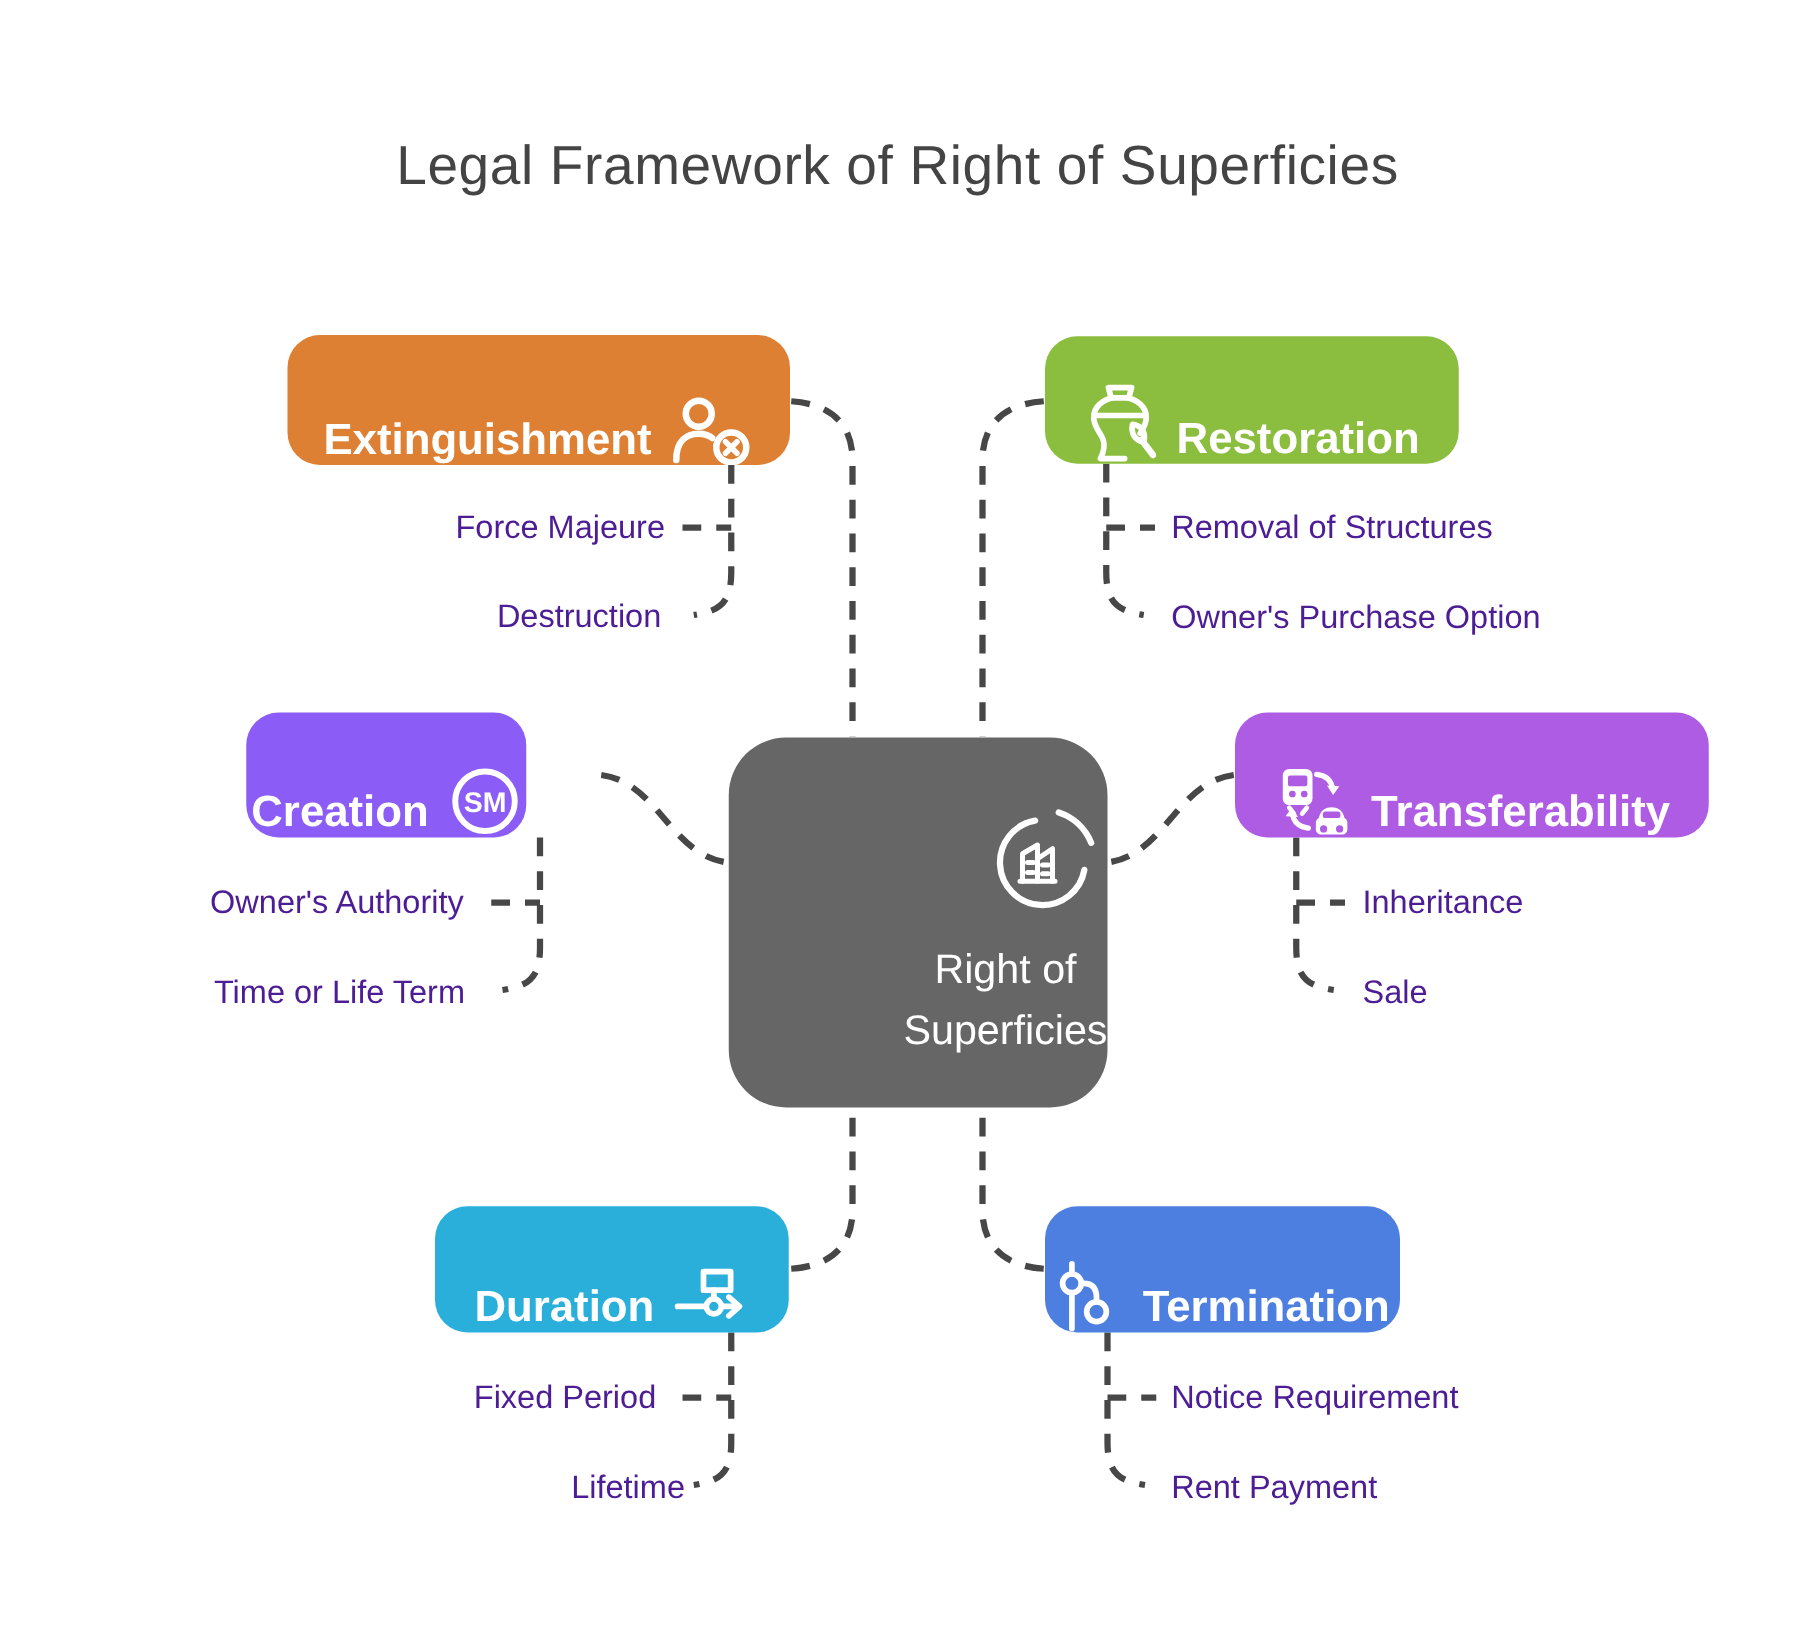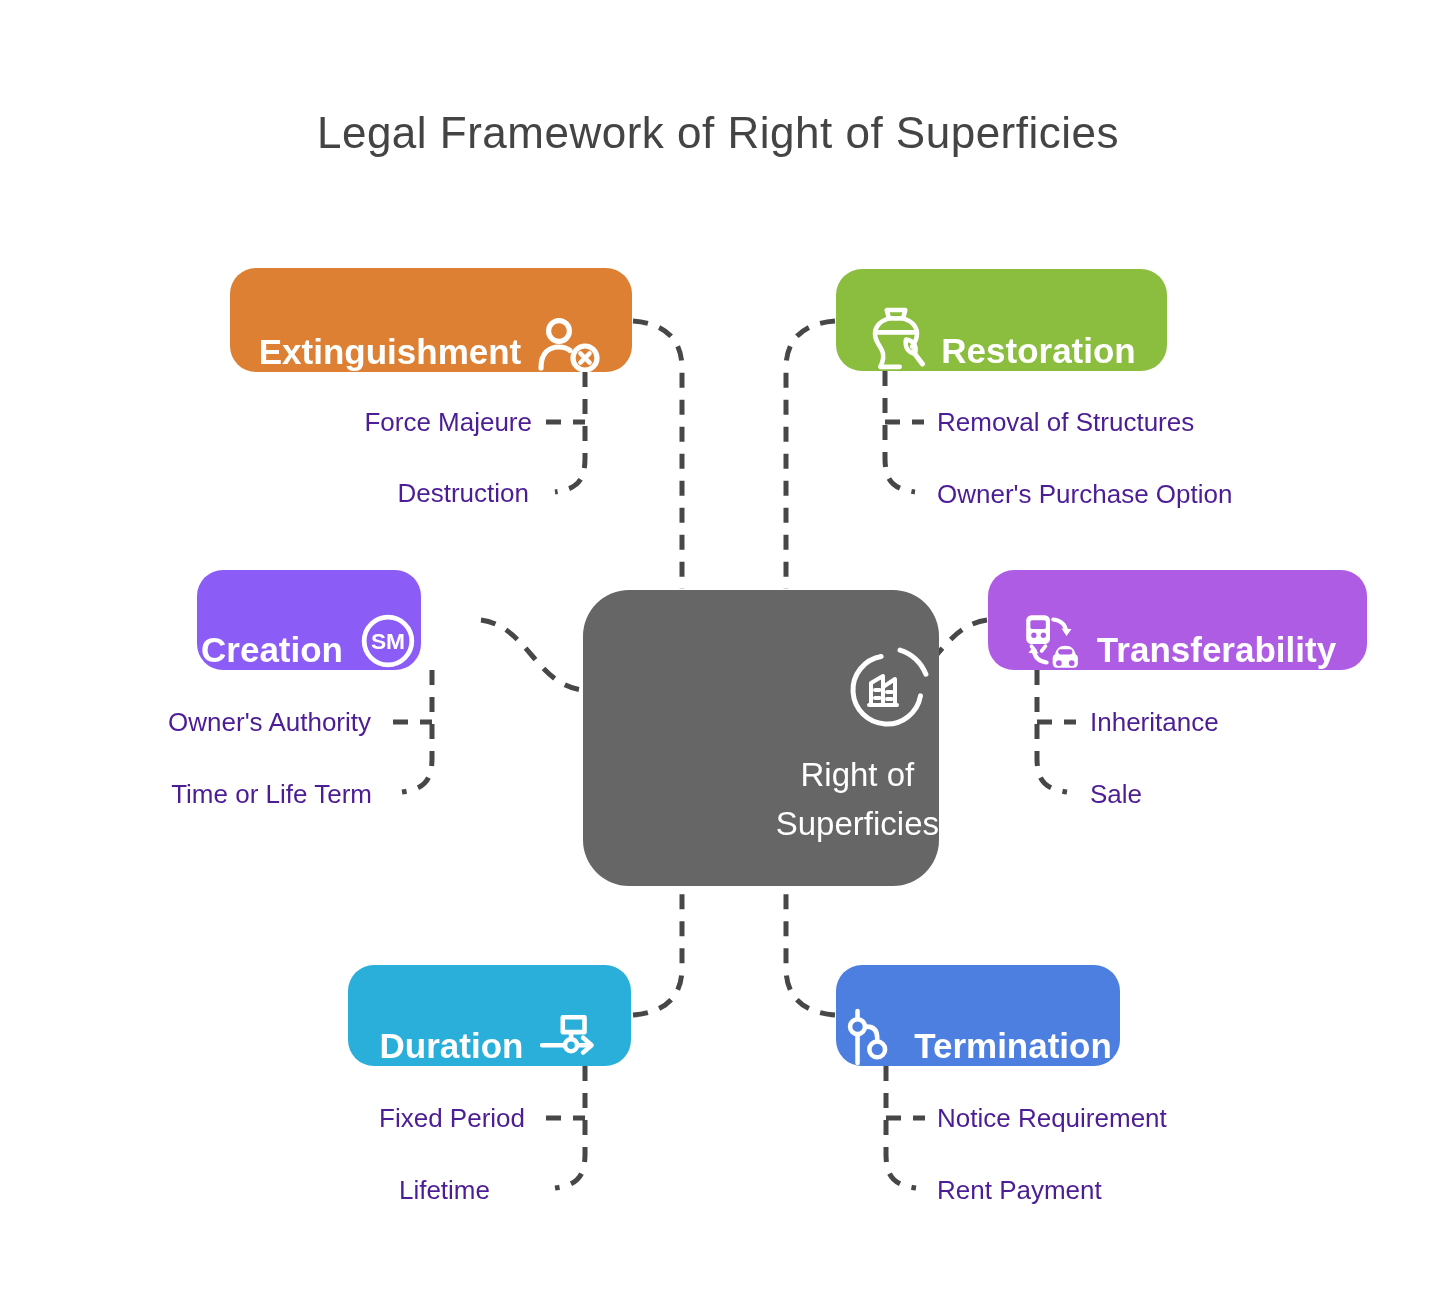--- a/index.html
+++ b/index.html
@@ -51,21 +51,21 @@
     border-radius: 26px;
   }
   .node svg { flex: 0 0 auto; display: block; }
   .node-extinguishment { left: 230px; top: 268px; width: 402px; height: 104px; background: #DD8033; }
   .node-restoration    { left: 836px; top: 269px; width: 331px; height: 102px; background: #8BBE3E; }
   .node-creation       { left: 197px; top: 570px; width: 224px; height: 100px; background: #8b5cf6; }
   .node-transferability{ left: 988px; top: 570px; width: 379px; height: 100px; background: #AF5CE4; }
   .node-duration       { left: 348px; top: 965px; width: 283px; height: 101px; background: #2AAFDB; }
   .node-termination    { left: 836px; top: 965px; width: 284px; height: 101px; background: #4C7FE0; }
   .node-center {
-    left: 583px; top: 590px; width: 356px; height: 296px;
+    left: 583px; top: 590px; width: 303px; height: 296px;
     background: #666666;
     border-radius: 46px;
     flex-direction: column;
     gap: 10px;
     padding-top: 8px;
   }
   .center-text {
     text-align: center;
     font-size: 33px;
     font-weight: 500;
@@ -178,21 +178,21 @@
     <span>Duration</span>
     <svg width="60" height="52" viewBox="0 0 29 25" fill="none" stroke="#ffffff" stroke-width="2.2" stroke-linecap="round" stroke-linejoin="round">
       <rect x="11.5" y="1.5" width="10.5" height="7.2"></rect>
       <path d="M 15.5 8.7 V 12"></path>
       <circle cx="15.5" cy="15" r="2.9"></circle>
       <path d="M 1.5 15 H 12.3 M 18.7 15 H 23.5"></path>
       <path d="M 21.3 11.4 L 25.4 15 L 21.3 18.6"></path>
     </svg>
   </div>
   <div class="leaf anchor-right" style="top:1118px; right:911px;">Fixed Period</div>
-  <div class="leaf anchor-right" style="top:1190px; right:946px;">Lifetime</div>
+  <div class="leaf anchor-right" style="top:1190px; right:888px;">Lifetime</div>
 
   <div class="node node-termination">
     <svg width="54" height="58" viewBox="0 0 26 28" fill="none" stroke="#ffffff" stroke-width="2.2" stroke-linecap="round" stroke-linejoin="round">
       <path d="M 6.5 1.5 V 26.5"></path>
       <path d="M 10 9 H 11 Q 16 9 16 14.5 V 16"></path>
       <circle cx="6.5" cy="9" r="3.6" fill="#4C7FE0"></circle>
       <circle cx="16" cy="20" r="3.8" fill="#4C7FE0"></circle>
     </svg>
     <span>Termination</span>
   </div>

